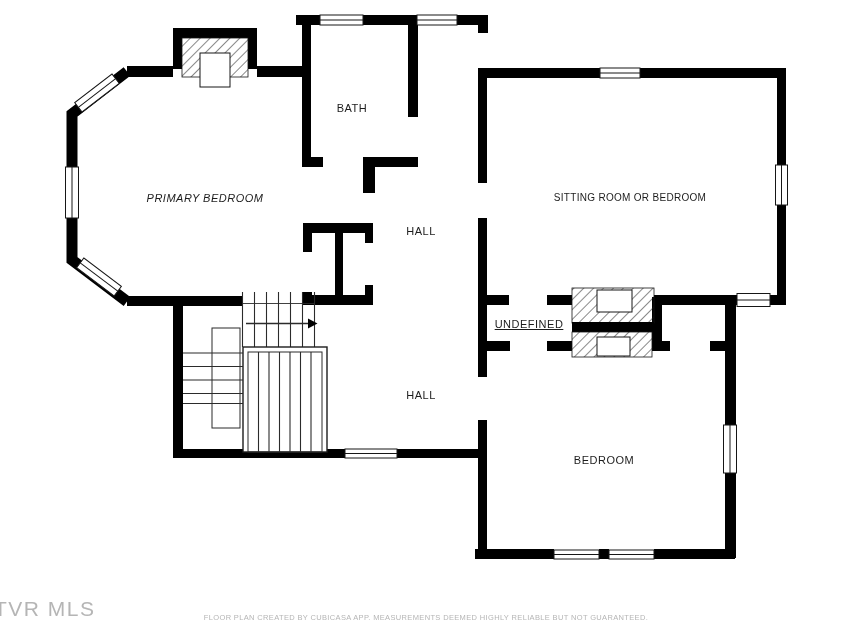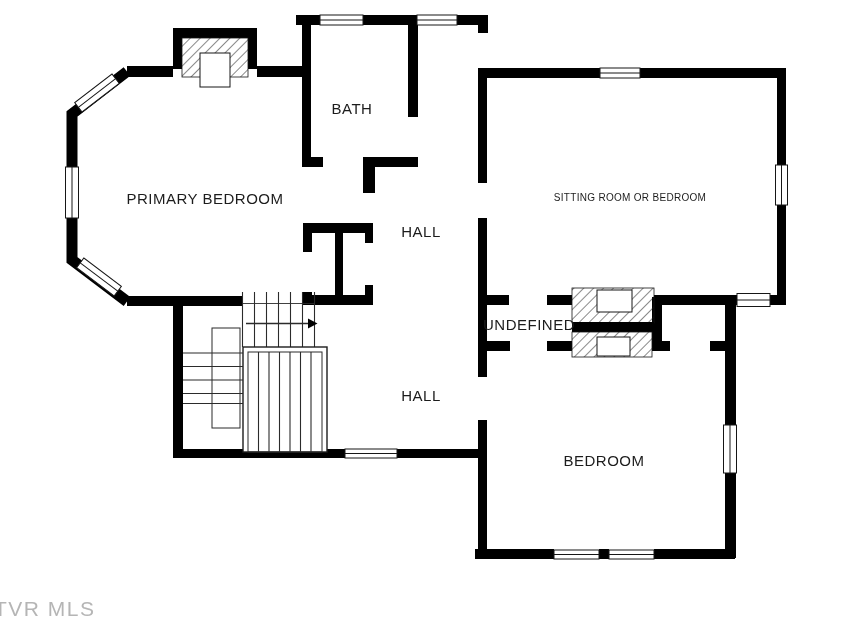--- a/index.html
+++ b/index.html
@@ -2,21 +2,21 @@
 <html><head>
 <meta charset="utf-8">
 <style>
   html,body{margin:0;padding:0;background:#ffffff;}
   body{width:853px;height:640px;position:relative;overflow:hidden;
        font-family:"Liberation Sans", sans-serif;}
   #stage{position:absolute;left:0;top:0;width:853px;height:640px;}
   svg{position:absolute;left:0;top:0;}
   .labels{position:absolute;left:0;top:0;width:853px;height:640px;pointer-events:none;}
   .room-label{position:absolute;transform:translate(-50%,-50%);
-      font-size:15px;letter-spacing:0.5px;color:#1c1c1c;white-space:nowrap;}
+      font-size:11px;letter-spacing:0.5px;color:#1c1c1c;white-space:nowrap;}
   .room-label.small{font-size:10px;letter-spacing:0.3px;}
   .watermark{position:absolute;left:-6px;top:597px;font-size:21px;
       letter-spacing:1.5px;color:#a9a9a9;opacity:.85;white-space:nowrap;}
   .disclaimer{position:absolute;left:426px;top:617px;transform:translate(-50%,-50%);
       font-size:7.5px;letter-spacing:0.35px;color:#b5b5b5;white-space:nowrap;}
 </style>
 </head>
 <body>
 
 <div id="stage">
@@ -184,23 +184,24 @@
           <line x1="554" y1="554.5" x2="599" y2="554.5"></line>
     </g>
     <g>
       <rect x="609" y="550" width="45" height="9"></rect>
           <line x1="609" y1="554.5" x2="654" y2="554.5"></line>
     </g>
   </g>
 </svg>
 
 <div class="labels">
-  <div class="room-label" style="left:205px;top:198px;">PRIMARY BEDROOM</div>
+  <div class="room-label" style="left:205px;top:198px;font-style:italic;">PRIMARY BEDROOM</div>
   <div class="room-label" style="left:352px;top:108px;">BATH</div>
   <div class="room-label small" style="left:630px;top:197px;">SITTING ROOM OR BEDROOM</div>
   <div class="room-label" style="left:421px;top:231px;">HALL</div>
-  <div class="room-label" style="left:529px;top:324px;">UNDEFINED</div>
+  <div class="room-label" style="left:529px;top:324px;text-decoration:underline;">UNDEFINED</div>
   <div class="room-label" style="left:421px;top:395px;">HALL</div>
   <div class="room-label" style="left:604px;top:460px;text-align:center;">BEDROOM</div>
 
   <div class="watermark">TVR MLS</div>
+  <div class="disclaimer">FLOOR PLAN CREATED BY CUBICASA APP. MEASUREMENTS DEEMED HIGHLY RELIABLE BUT NOT GUARANTEED.</div>
 </div>
 </div>
 
 </body></html>

